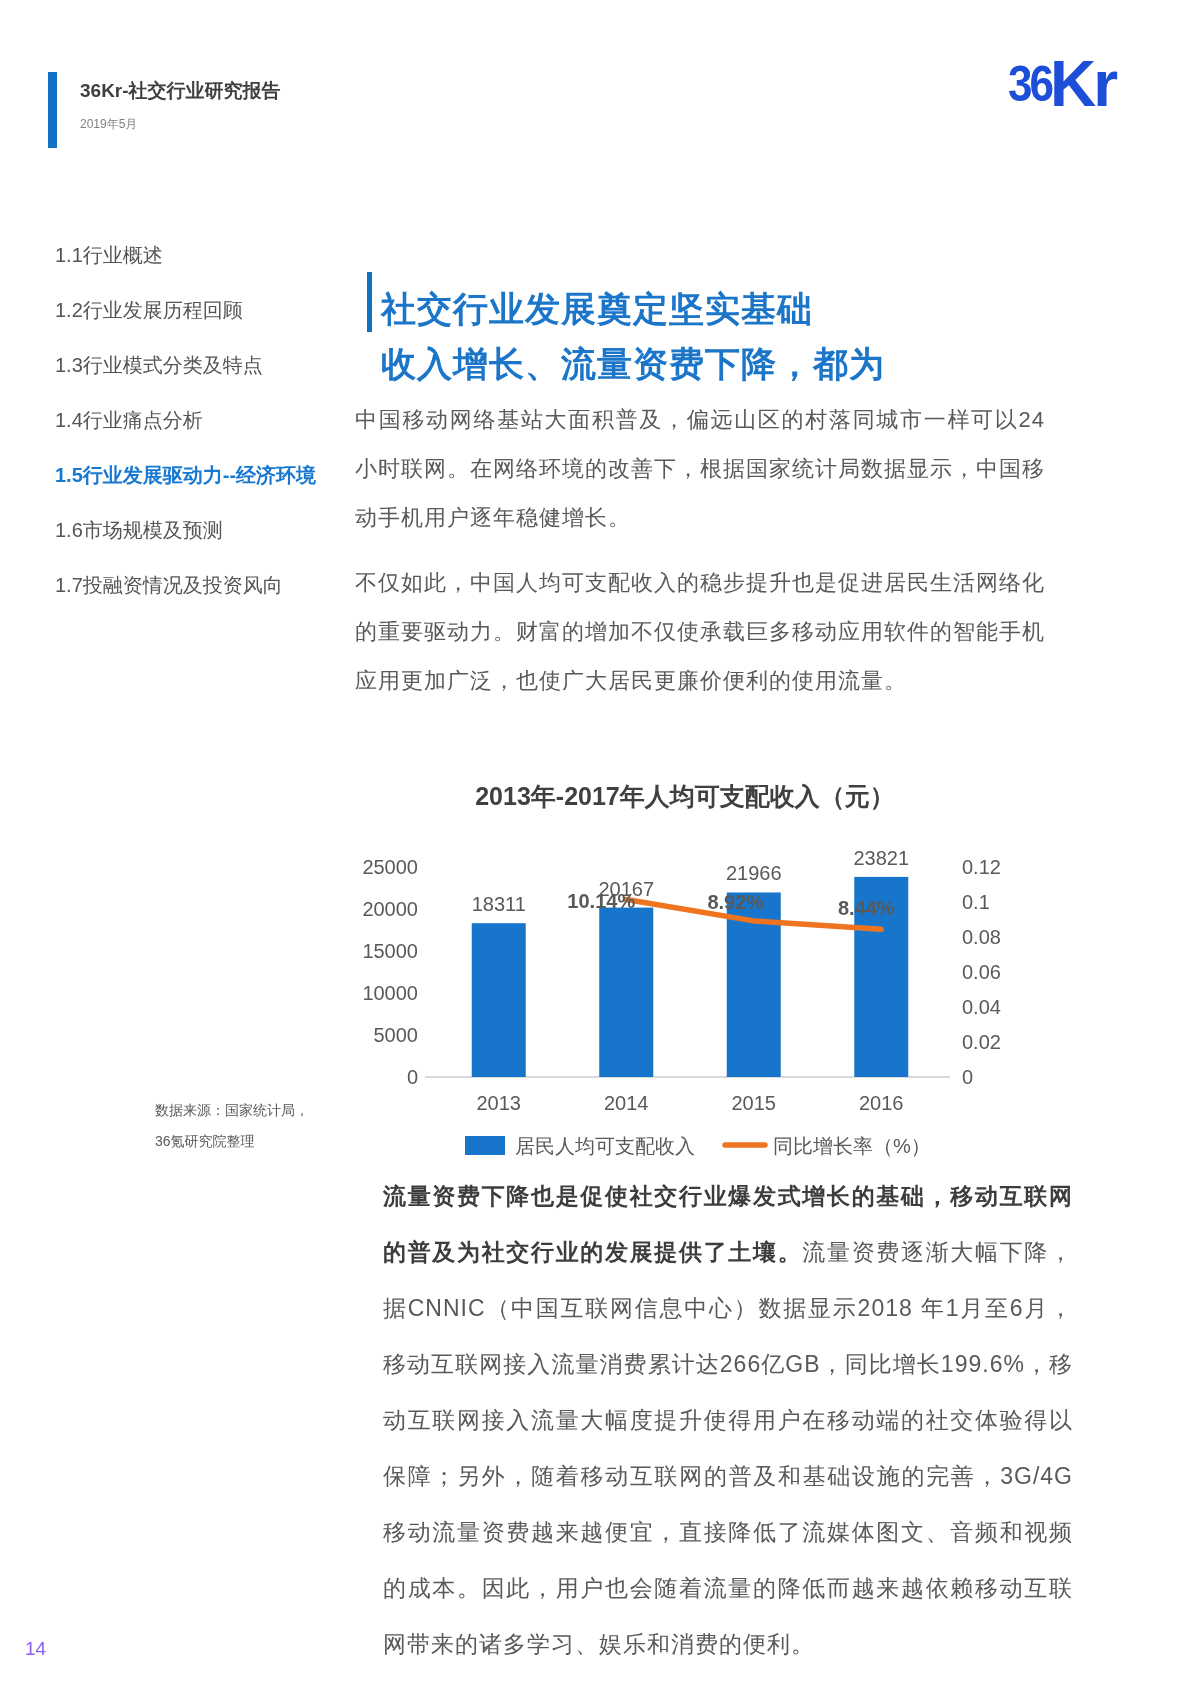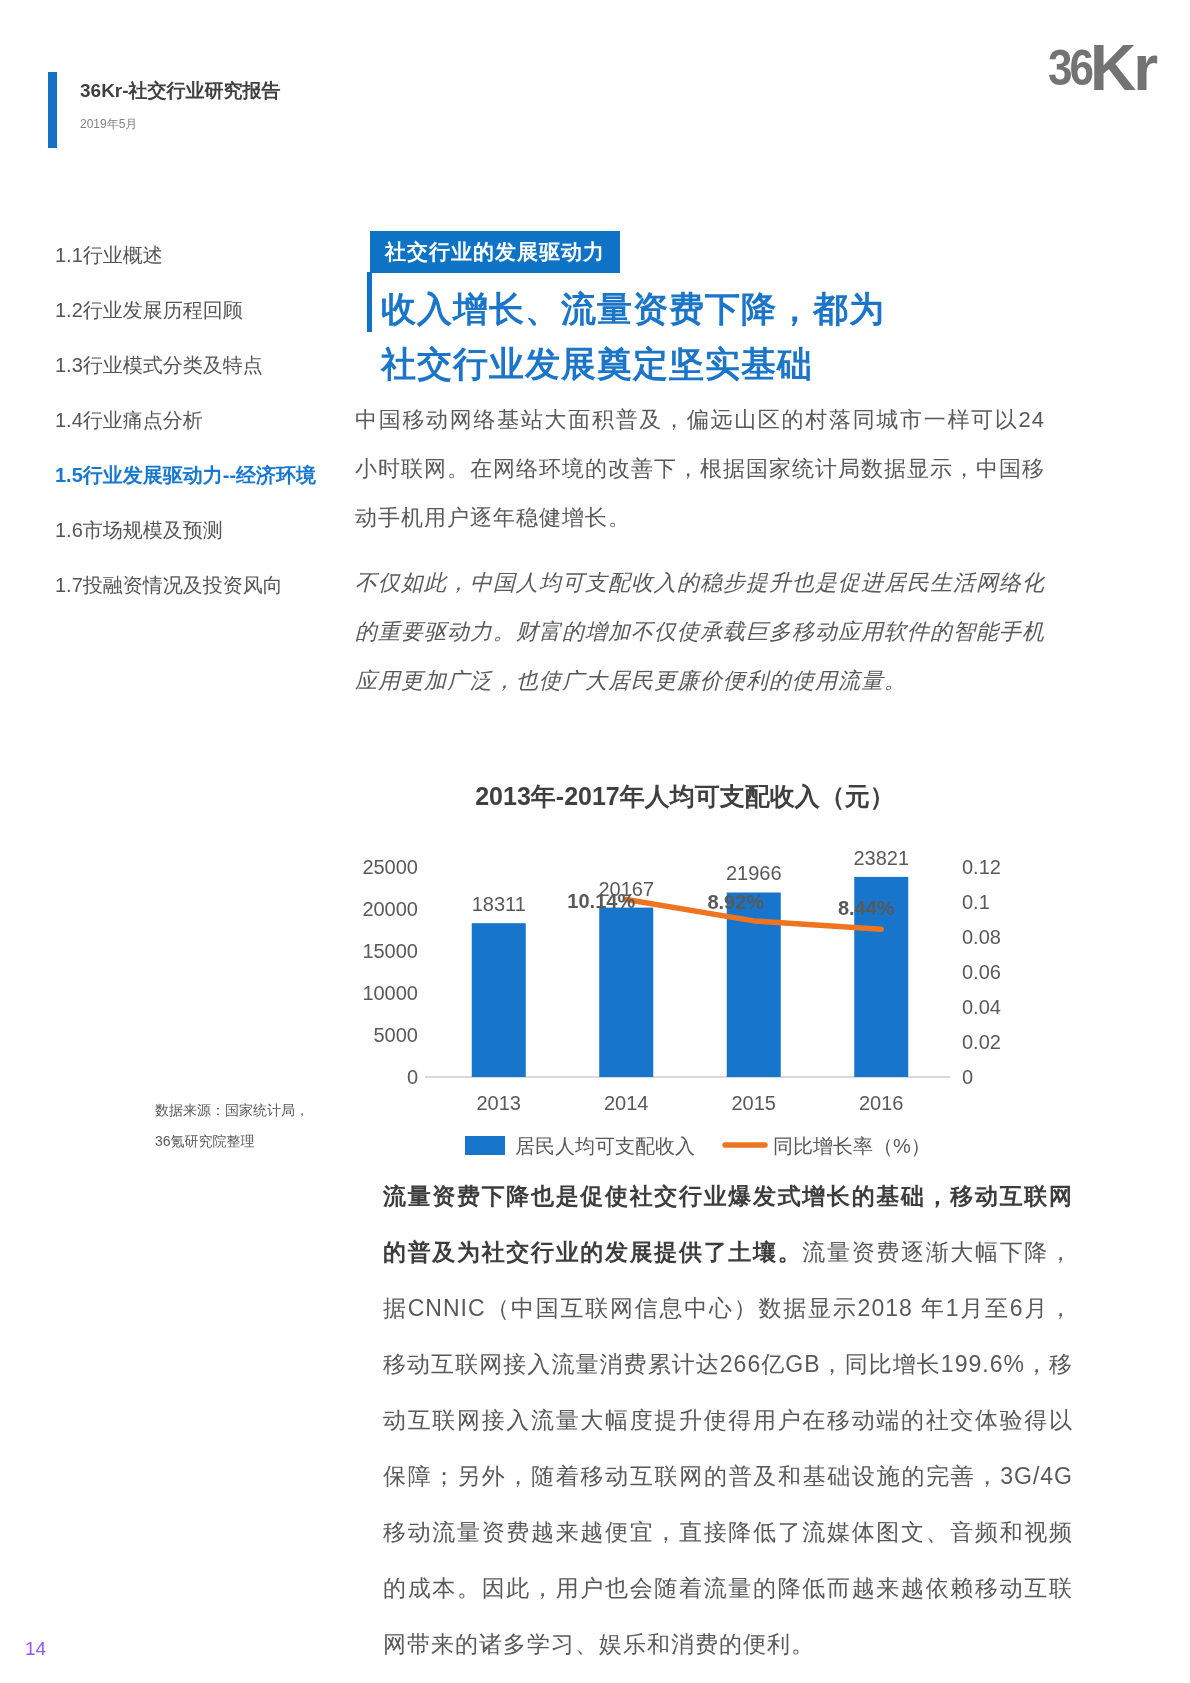--- a/index.html
+++ b/index.html
@@ -4,39 +4,39 @@
 <style>
   * { margin:0; padding:0; box-sizing:border-box; }
   html,body { background:#ffffff; }
   body { font-family:"Liberation Sans","DejaVu Sans",sans-serif; }
   .page { position:relative; width:1190px; height:1683px; background:#ffffff; overflow:hidden; }
 
   
   .hdr-accent { position:absolute; left:48px; top:72px; width:9px; height:76px; background:#1372c4; }
   .hdr-title  { position:absolute; left:80px; top:78px; font-size:19px; font-weight:bold; color:#3f3f3f; }
   .hdr-date   { position:absolute; left:80px; top:116px; font-size:12px; color:#808080; }
-  .logo { position:absolute; left:1008px; top:42px; display:flex; align-items:flex-start; color:#737373;margin-left:40px; }
+  .logo { position:absolute; left:1008px; top:58px; display:flex; align-items:flex-start; color:#1d4ed8; }
   .logo-36 { font-size:44px; font-weight:800; letter-spacing:-3px; line-height:1; transform:scaleY(1.15); transform-origin:top; }
   .logo-kr { font-size:64px; font-weight:800; line-height:0.82; margin-left:-1px; letter-spacing:-3px; }
 
   
   .toc { position:absolute; left:55px; top:228px; width:302px; list-style:none; }
   .toc li { font-size:20px; line-height:55px; color:#555555; }
   .toc li.active { color:#1778d2; font-weight:bold; }
 
   
   .badge { position:absolute; left:370px; top:231px; background:#0f73c5; color:#ffffff;
            font-size:21px; font-weight:bold; padding:7px 15px; letter-spacing:1px; }
   .badge-tab { position:absolute; left:367px; top:272px; width:5px; height:60px; background:#0f73c5; }
   .heading { position:absolute; left:381px; top:281px; width:680px; font-size:35px; font-weight:bold;
              color:#1b75c8; line-height:55px; letter-spacing:1px; }
   .para { position:absolute; left:355px; width:690px; font-size:22px; color:#595959;
           line-height:49px; text-align:justify; letter-spacing:1px; }
   .para-1 { top:395px; }
-  .para-2 { top:558px;font-style:italic; }
+  .para-2 { top:558px; }
   .para-close { top:1168px; font-size:23px; line-height:56px;margin-left:28px; }
   .para-close .bold-lead { font-weight:bold; color:#3d3d3d; }
 
   .chart-wrap { position:absolute; left:330px; top:772px; width:700px; height:400px;text-align:center; }
   .source-note { position:absolute; left:155px; top:1095px; width:215px; font-size:14px;
                  line-height:31px; color:#595959; }
 
   .page-num { position:absolute; left:25px; top:1638px; font-size:19px; color:#8b5cf6; }
 </style>
 </head>
@@ -55,25 +55,24 @@
   <ul class="toc" id="toc-list">
       <li class="">1.1行业概述</li>
       <li class="">1.2行业发展历程回顾</li>
       <li class="">1.3行业模式分类及特点</li>
       <li class="">1.4行业痛点分析</li>
       <li class="active">1.5行业发展驱动力--经济环境</li>
       <li class="">1.6市场规模及预测</li>
       <li class="">1.7投融资情况及投资风向</li>
     </ul>
 
-  <div class="badge">社交行业的发展驱动力</div>
   <div class="badge-tab"></div>
   <div class="heading">
+    <span style="display:block">社交行业发展奠定坚实基础</span>
     <span style="display:block">收入增长、流量资费下降，都为</span>
-    <span style="display:block">社交行业发展奠定坚实基础</span>
   </div>
 
   <p class="para para-1">中国移动网络基站大面积普及，偏远山区的村落同城市一样可以24小时联网。在网络环境的改善下，根据国家统计局数据显示，中国移动手机用户逐年稳健增长。</p>
   <p class="para para-2">不仅如此，中国人均可支配收入的稳步提升也是促进居民生活网络化的重要驱动力。财富的增加不仅使承载巨多移动应用软件的智能手机应用更加广泛，也使广大居民更廉价便利的使用流量。</p>
 
   <div class="chart-wrap" id="chart-holder"><svg width="700" height="400">
         <text x="355" y="33" text-anchor="middle" font-size="25" font-weight="bold" fill="#404040">2013年-2017年人均可支配收入（元）</text>
         <text x="88" y="312" text-anchor="end" font-size="20" fill="#595959">0</text>
         <text x="88" y="270" text-anchor="end" font-size="20" fill="#595959">5000</text>
         <text x="88" y="228" text-anchor="end" font-size="20" fill="#595959">10000</text>

